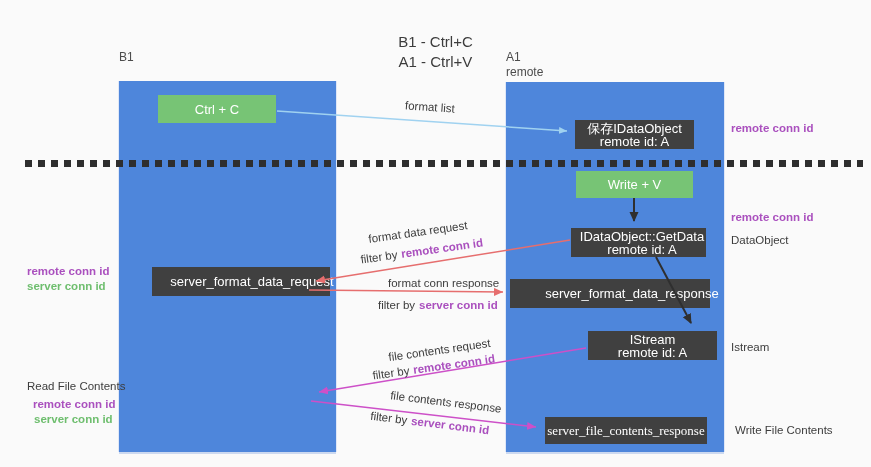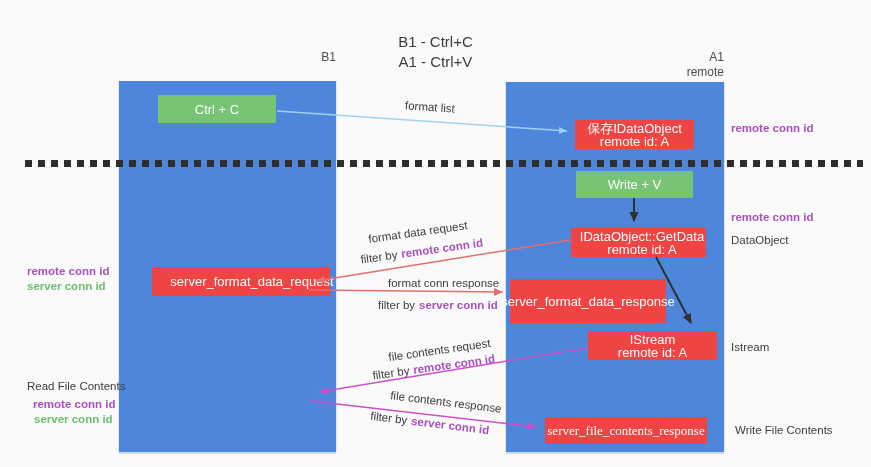--- a/index.html
+++ b/index.html
@@ -4,28 +4,28 @@
 <style>
   html,body{margin:0;padding:0;background:#fafafa;}
   .canvas{
     position:relative;width:871px;height:467px;overflow:hidden;
     background:#fafafa;
     font-family:"Liberation Sans", sans-serif;
     color:#3d3d3d;
   }
   .title{position:absolute;top:6px;left:0;width:100%;text-align:center;
     font-size:15px;line-height:20px;color:#3c3c3c;margin-top:26px;}
-  .col-header{position:absolute;top:50px;text-align:right;font-size:12px;
+  .col-header{position:absolute;top:50px;text-align:left;font-size:12px;
     line-height:15px;color:#4c4c4c;}
   .col{position:absolute;background:#4e86db;box-shadow:0 2px 0 #ccd9f0, -1px 0 0 #dfe7f7, 1px 0 0 #dfe7f7;}
   .box{position:absolute;display:flex;flex-direction:column;align-items:center;
     justify-content:center;color:#ffffff;font-size:13px;line-height:13px;
     text-align:center;white-space:nowrap;}
   .green-box{background:#77c475;}
-  .orange-box{background:#ef4444;}
+  .orange-box{background:#404040;}
   .dashed{position:absolute;left:25px;top:160px;width:838px;height:7px;
     background:repeating-linear-gradient(90deg,#2e2e2e 0 7px,transparent 7px 13px);}
   .lbl{position:absolute;font-size:11.5px;color:#3d3d3d;white-space:nowrap;}
   .b-purple{color:#aa50be;font-weight:bold;}
   .b-green{color:#6ebe6e;font-weight:bold;}
   .fil .pre{margin-right:4px;}
   .rotn{transform:rotate(-8deg);}
   .rotp{transform:rotate(7deg);}
   .rots{transform:rotate(4deg);}
   svg.arrows{position:absolute;left:0;top:0;pointer-events:none;}
@@ -68,21 +68,21 @@
 
   <div class="box orange-box" style="left:571px;top:228px;width:128px;height:29px;padding-left:7px;">
     <span>IDataObject::GetData</span>
     <span>remote id: A</span>
   </div>
 
   <div class="box orange-box" style="left:152px;top:267px;width:156px;height:29px;padding-left:22px;">
     <span>server_format_data_request</span>
   </div>
 
-  <div class="box orange-box" style="left:510px;top:279px;width:156px;height:44px;">
+  <div class="box orange-box" style="left:510px;top:279px;width:156px;height:29px;padding-left:44px;">
     <span>server_format_data_response</span>
   </div>
 
   <div class="box orange-box" style="left:588px;top:331px;width:129px;height:29px;">
     <span>IStream</span>
     <span>remote id: A</span>
   </div>
 
 
   <div class="box orange-box" style="left:545px;top:417px;width:162px;height:27px;font-family:Liberation Serif, serif;">

